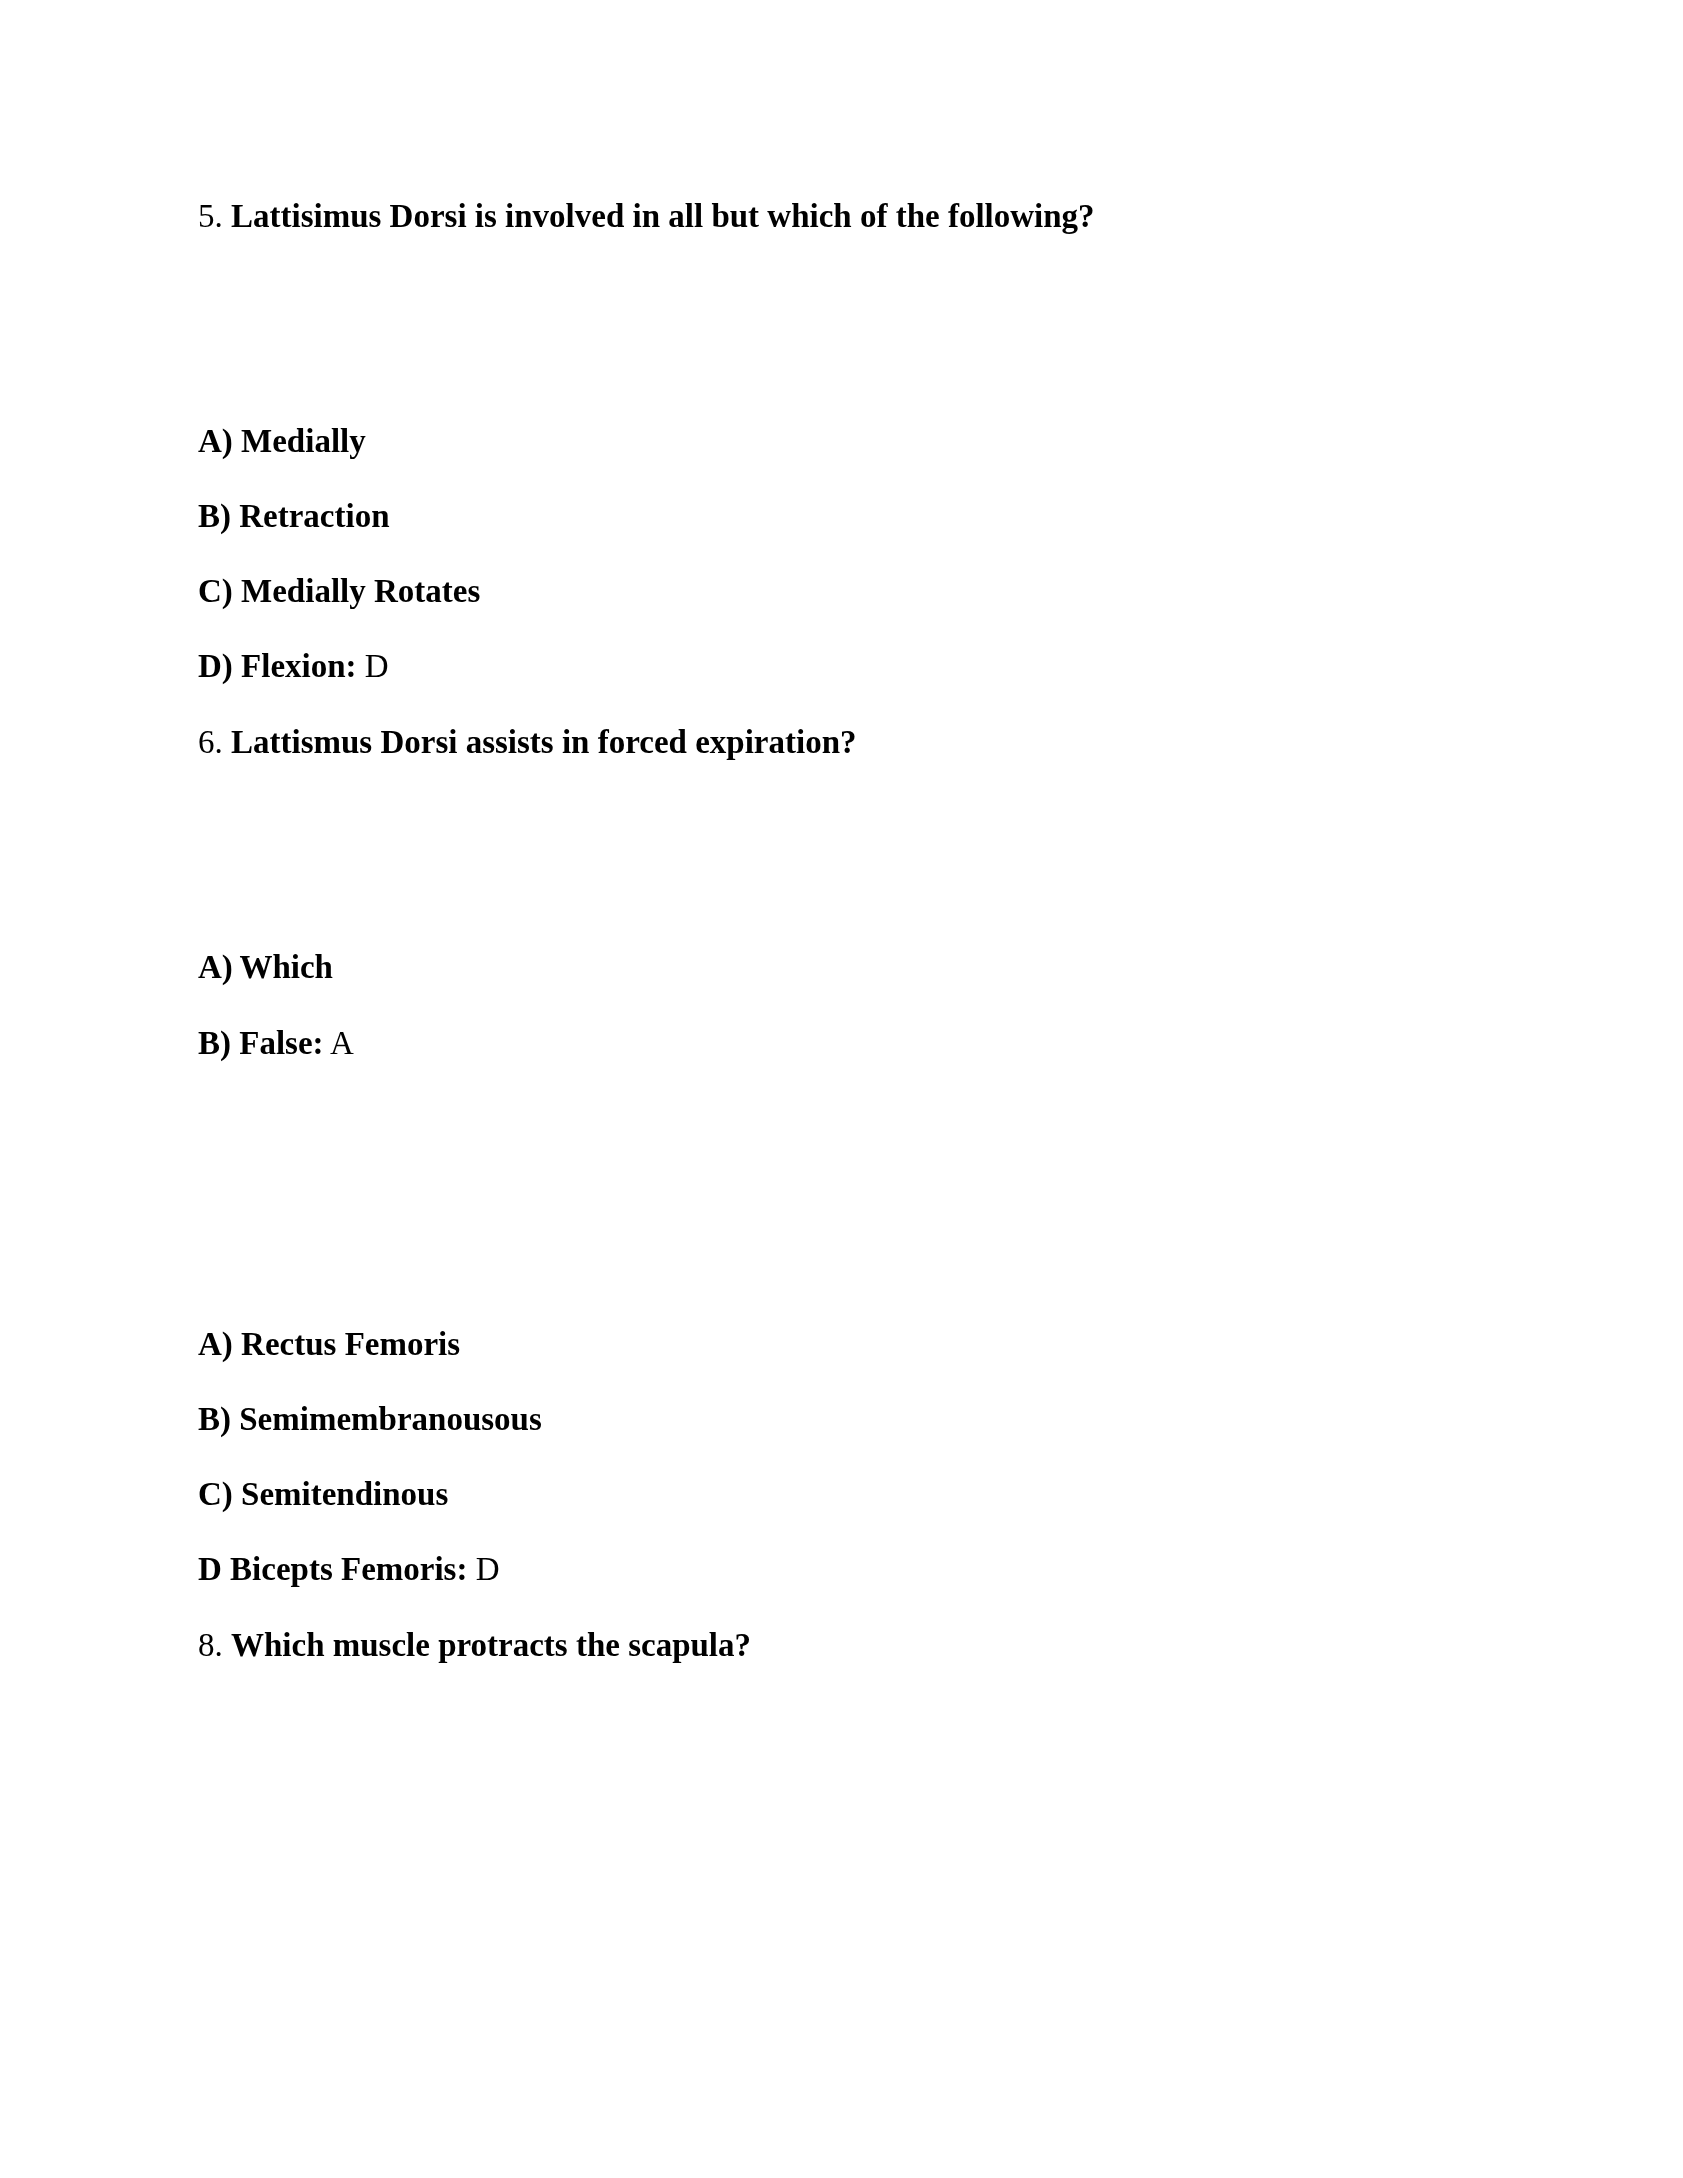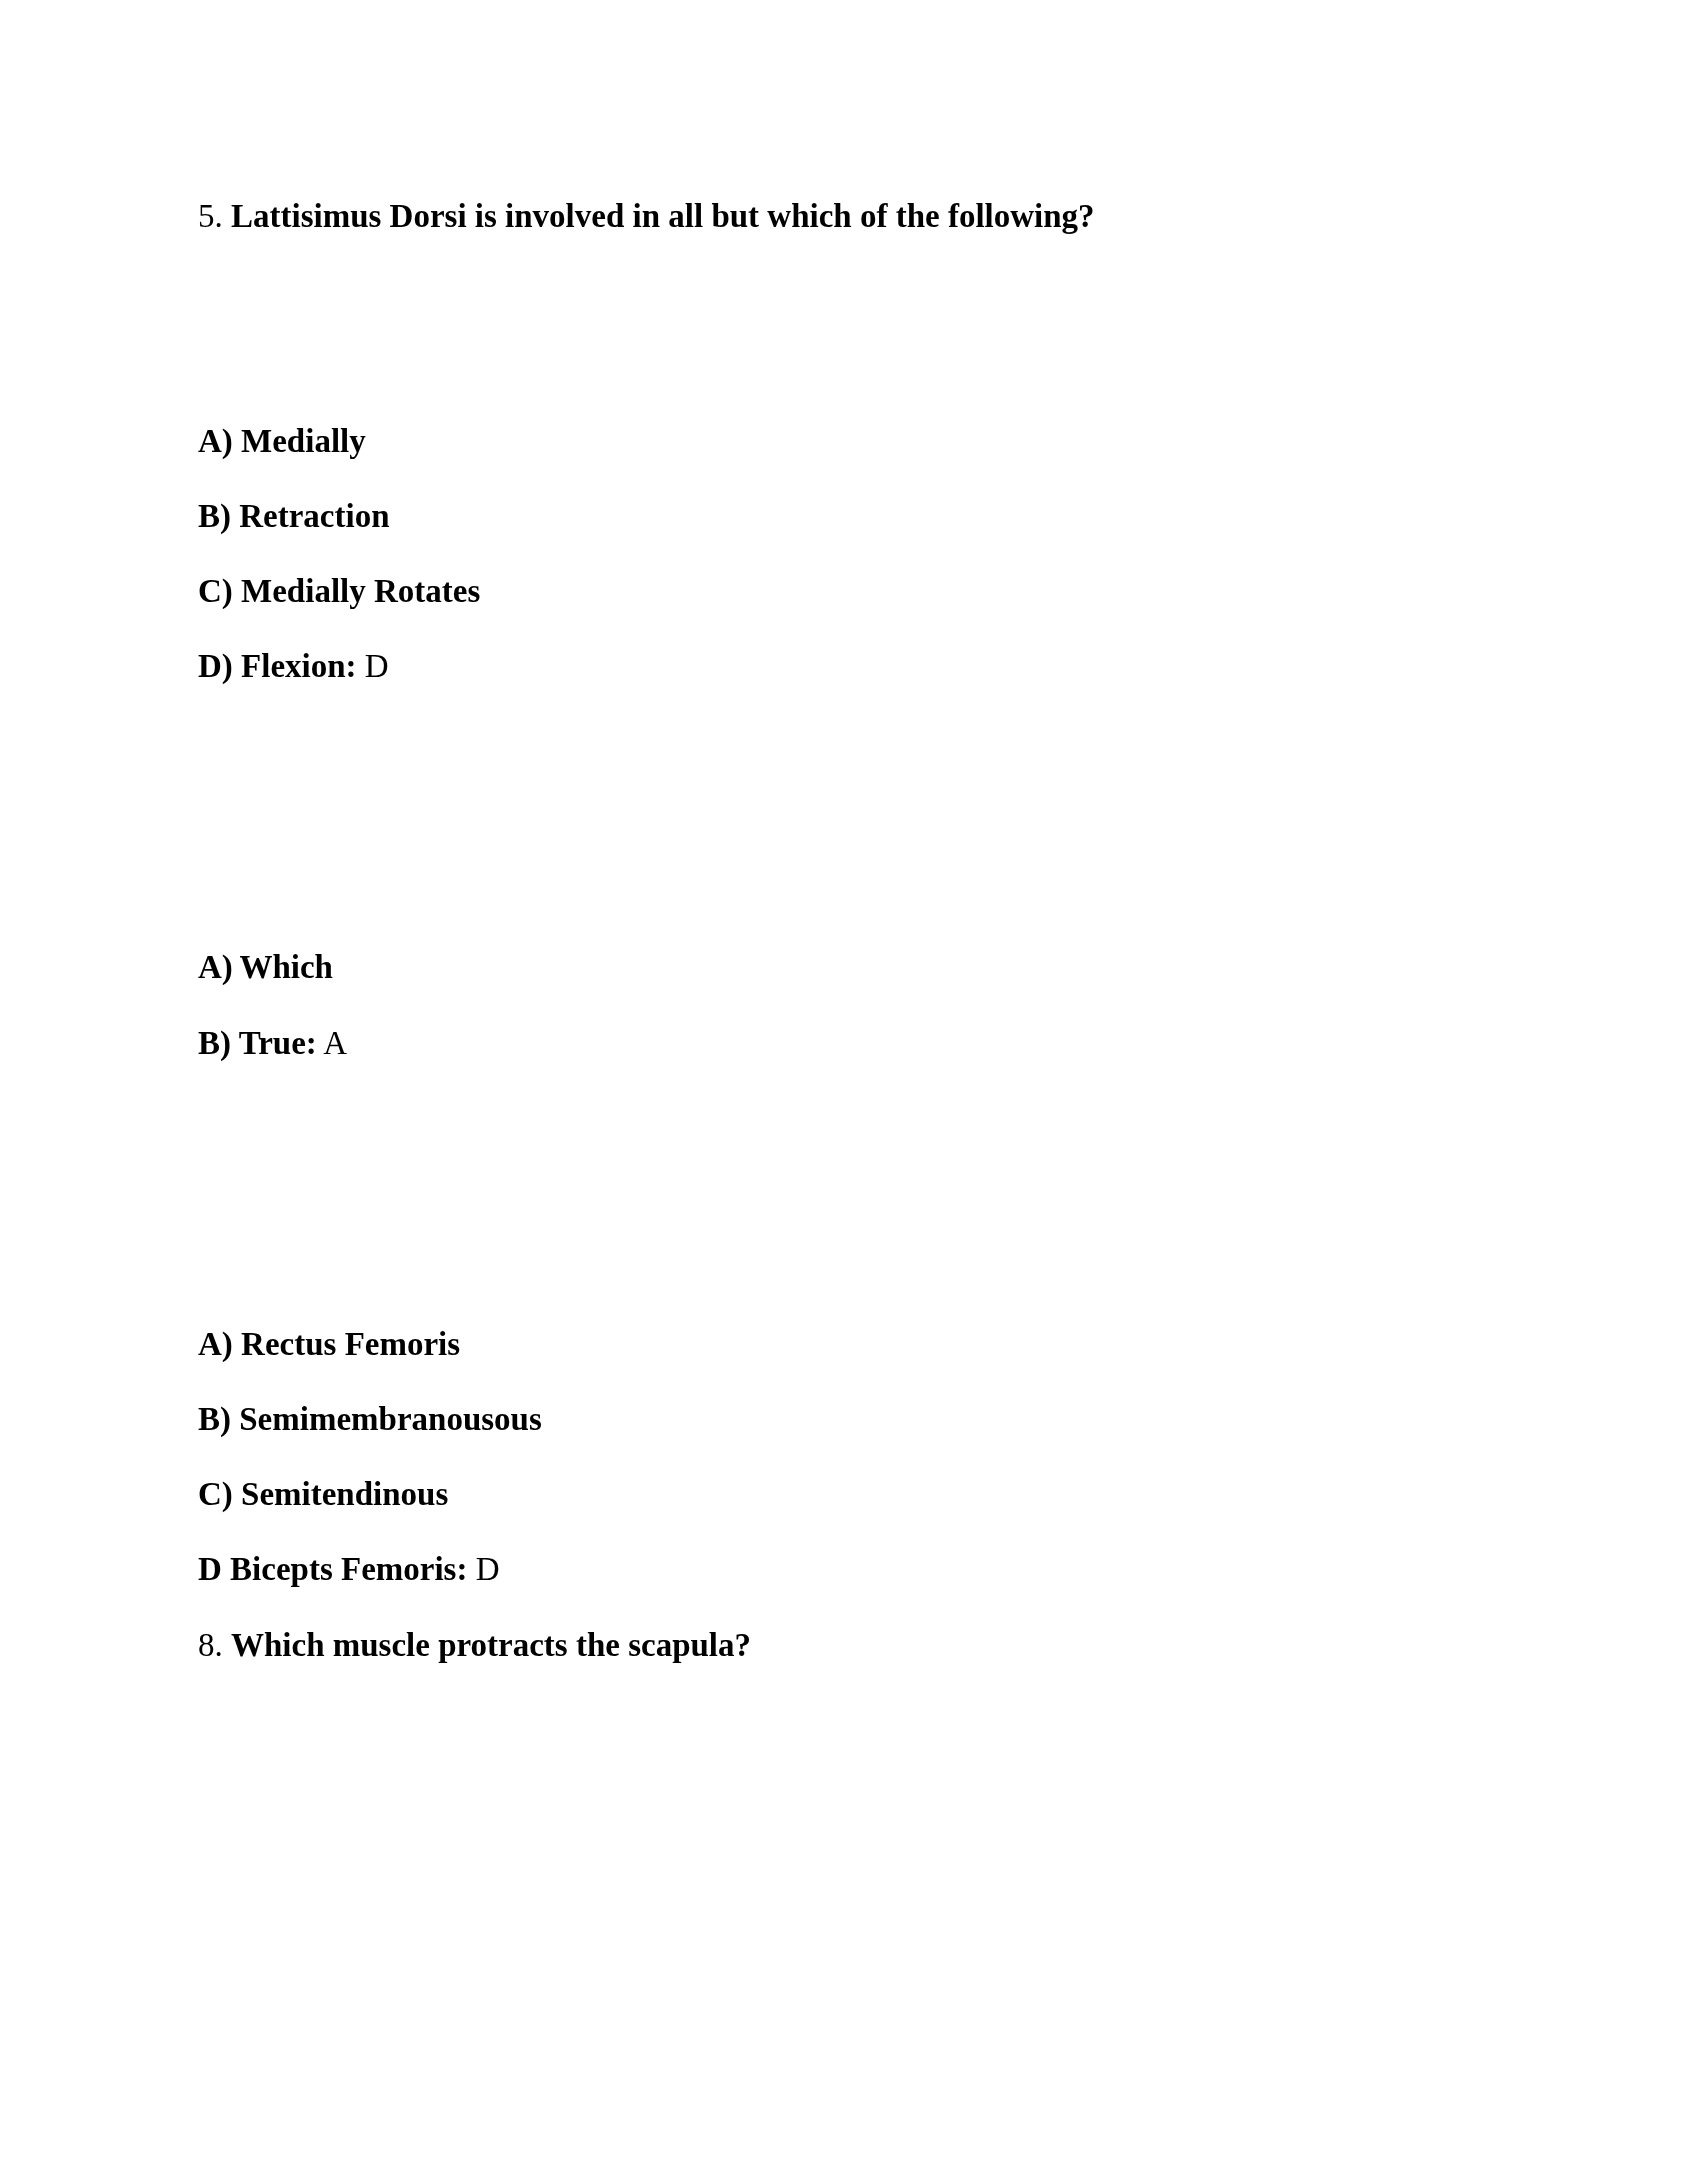--- a/index.html
+++ b/index.html
@@ -56,25 +56,29 @@
     <span>B) Retraction</span>
   </div>
   <div class="line b" style="top:571px;">
     <span>C) Medially Rotates</span>
   </div>
   <div class="line" style="top:646px;">
     <span class="b">D) Flexion:</span>
     <span class="ans">D</span>
   </div>
 
+  <div class="line" style="top:722px;">
+    <span class="num">6.</span>
+    <span class="b">Lattismus Dorsi assists in forced expiration?</span>
+  </div>
   <div class="line b" style="top:947px;">
     <span>A) Which</span>
   </div>
   <div class="line" style="top:1023px;">
-    <span class="b">B) True:</span>
+    <span class="b">B) False:</span>
     <span class="ans">A</span>
   </div>
 
   <div class="line b" style="top:1324px;">
     <span>A) Rectus Femoris</span>
   </div>
   <div class="line b" style="top:1399px;">
     <span>B) Semimembranousous</span>
   </div>
   <div class="line b" style="top:1474px;">

